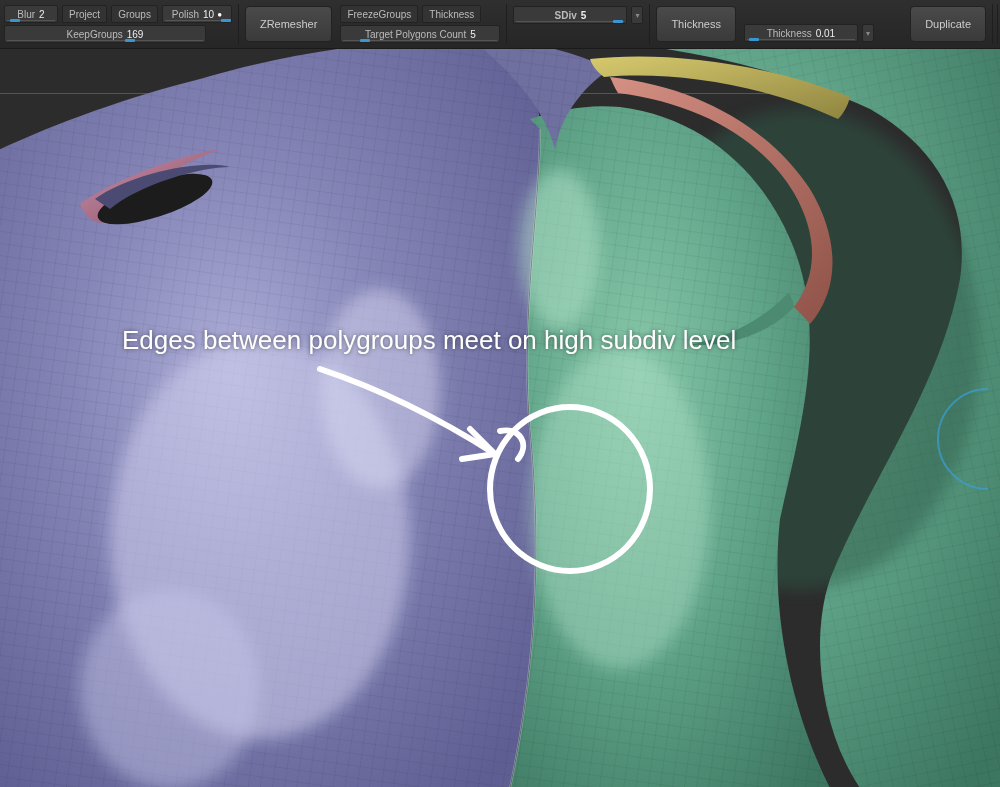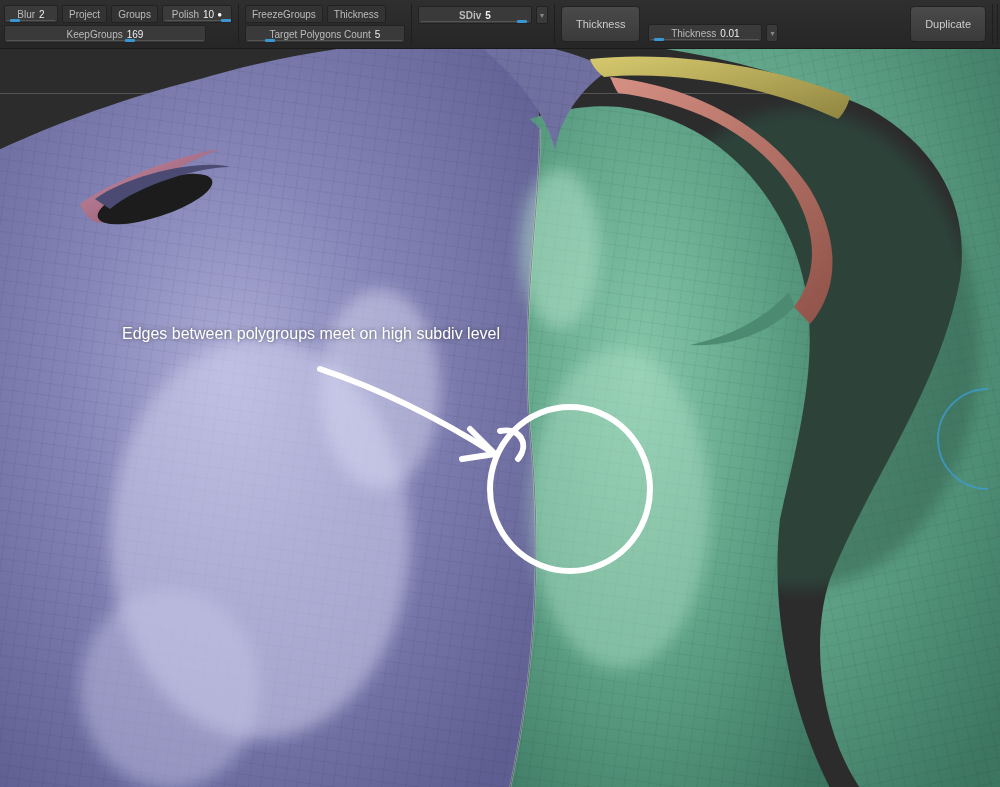--- a/index.html
+++ b/index.html
@@ -119,21 +119,21 @@
     width: 100%;
     height: 1px;
     background: #555;
   }
 
   .annotation {
     position: absolute;
     top: 276px;
     left: 122px;
     color: #fff;
-    font-size: 16px;
+    font-size: 26px;
     font-weight: 400;
     white-space: nowrap;
     z-index: 5;
     text-shadow: 0 0 4px rgba(0,0,0,0.5);
   }
   .arrow-circle {
     position: absolute;
     top: 0;
     left: 0;
     z-index: 5;
@@ -172,20 +172,23 @@
         <span>KeepGroups</span>
           <span class="val">169</span>
         <div class="slider-track"></div>
           <div class="slider-thumb" style="left:60%;"></div>
       </div>
     </div>
   </div>
 
   <div class="sep"></div>
 
+  <div class="group">
+    <div class="btn">ZRemesher</div>
+  </div>
 
   <div class="group">
     <div class="row">
       <div class="chip dark">
           <span>FreezeGroups</span>
         </div>
       <div class="chip dark">
           <span>Thickness</span>
         </div>
     </div>

